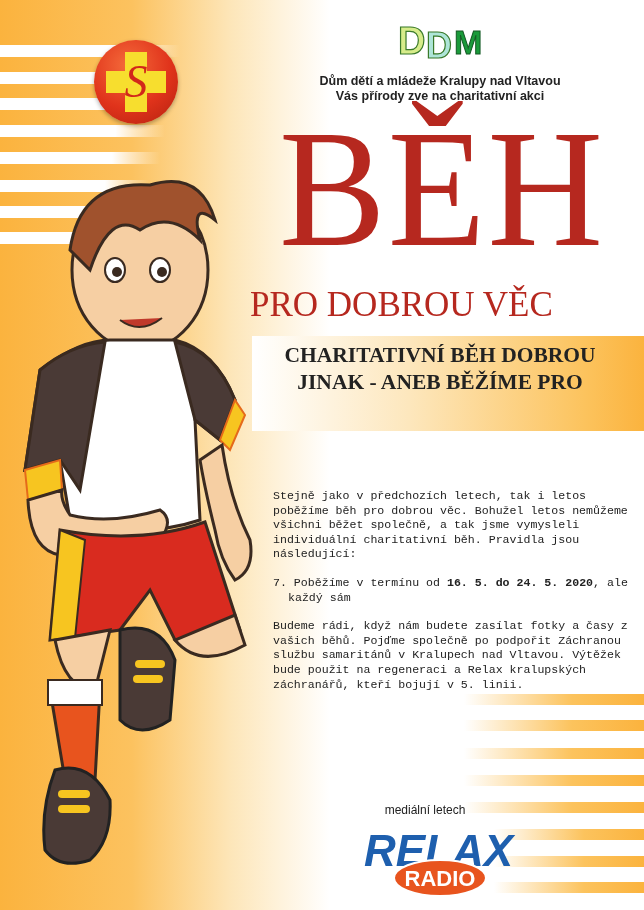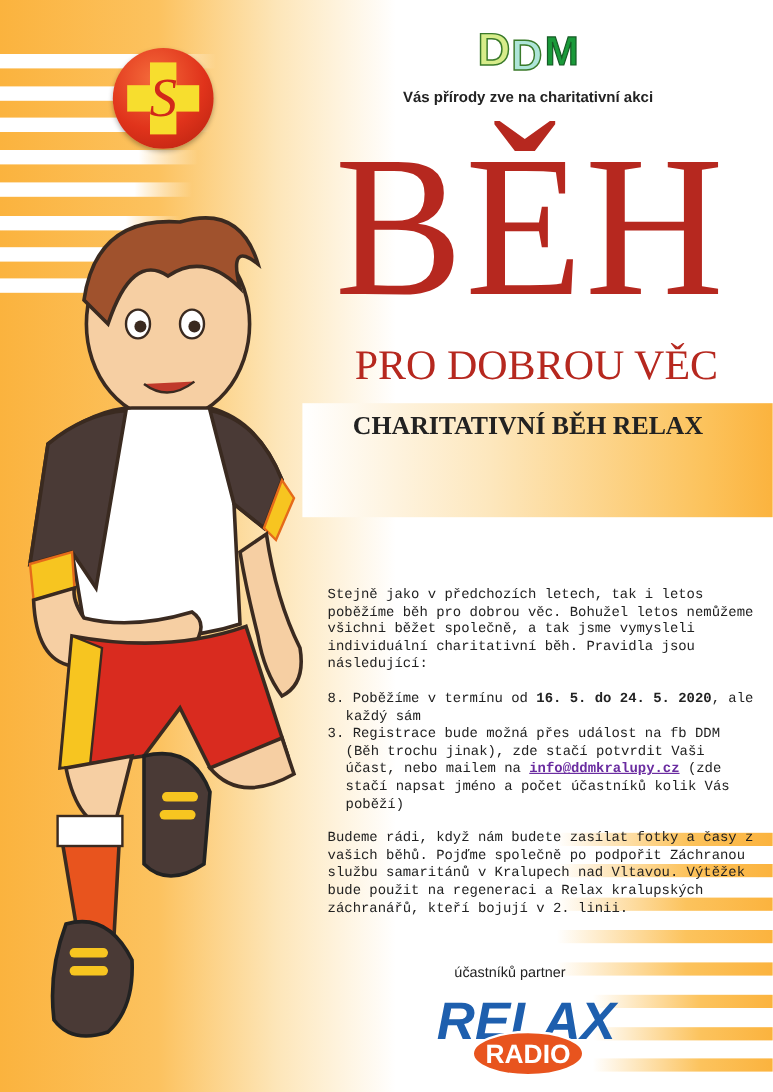--- a/index.html
+++ b/index.html
@@ -11,21 +11,21 @@
   .rstripe { position:absolute; right:0; height:11px; background: linear-gradient(to right, rgba(251,179,62,0) 0%, #fcc35d 60%, #fbb33e 100%); }
   .badge { position:absolute; left:94px; top:40px; width:84px; height:84px; border-radius:50%;
     background: radial-gradient(circle at 40% 30%, #f46a3a 0%, #e0331b 55%, #b3200f 100%);
     box-shadow: 0 2px 4px rgba(0,0,0,.3); }
   .badge .v { position:absolute; left:31px; top:12px; width:22px; height:60px; background:#f7de2e; }
   .badge .h { position:absolute; left:12px; top:31px; width:60px; height:22px; background:#f7de2e; }
   .badge .s { position:absolute; left:0; top:16px; width:84px; text-align:center; font-family:"Liberation Serif", serif; font-size:46px; color:#d2281a; font-style:italic; line-height:52px; }
   .ddm { position:absolute; left:396px; top:14px; width:100px; height:48px; }
   .org { position:absolute; left:290px; top:74px; width:300px; text-align:center; font-weight:bold; font-size:12.5px; color:#222; line-height:15px; }
   .title { position:absolute; left:240px; top:118px; width:404px; text-align:center; font-family:"Liberation Serif", serif; color:#b6281f; font-size:160px; line-height:140px; font-weight:normal; letter-spacing:2px; transform:scaleY(1.05); }
-  .subtitle { position:absolute; left:250px; top:285px; width:394px; text-align:center; font-family:"Liberation Serif", serif; color:#b6281f; font-size:35px; line-height:40px; }
+  .subtitle { position:absolute; left:250px; top:285px; width:394px; font-family:"Liberation Serif", serif; color:#b6281f; font-size:35px; line-height:40px; }
   .band { position:absolute; left:252px; top:336px; width:392px; height:95px;
     background: linear-gradient(to right, #ffffff 0%, #fde7bd 40%, #fcc35d 85%, #fbb33e 100%); }
   .band-text { position:absolute; left:252px; top:342px; width:376px; text-align:center; font-family:"Liberation Serif", serif; font-weight:bold; font-size:21.5px; line-height:27px; color:#222; }
   .body { position:absolute; left:273px; top:449px; width:360px; font-family:Liberation Mono, monospace; font-size:11.6px; line-height:14.6px; color:#222;margin-top:40px; }
   .body p { margin:0 0 14px 0; }
   .body ol { margin:0 0 14px 0; padding:0; list-style:none; }
   .body li { padding-left:15px; text-indent:-15px; margin:0; }
   .body a { color:#6a2ca0; font-weight:bold; text-decoration:underline; }
   .media { position:absolute; left:365px; top:803px; width:120px; text-align:center; font-size:12px; color:#222; }
   .relax { position:absolute; left:360px; top:820px; width:160px; height:80px; }
@@ -98,39 +98,40 @@
   <rect x="133" y="515" width="30" height="8" rx="4" fill="#f7c520"></rect>
 </svg>
 
 <svg class="ddm" viewBox="0 0 100 48">
   <text x="2" y="40" font-family="Liberation Sans, sans-serif" font-weight="bold" font-size="38" fill="#d7ec8a" stroke="#3a7a2a" stroke-width="1.2">D</text>
   <text x="30" y="44" font-family="Liberation Sans, sans-serif" font-weight="bold" font-size="36" fill="#aee5d8" stroke="#3a7a2a" stroke-width="1.2">D</text>
   <text x="58" y="40" font-family="Liberation Sans, sans-serif" font-weight="bold" font-size="34" fill="#1a9a3a" stroke="#155a25" stroke-width="1">M</text>
 </svg>
 
 <div class="org">
+  <div>Dům dětí a mládeže Kralupy nad Vltavou</div>
   <div>Vás přírody zve na charitativní akci</div>
 </div>
 
 <div class="title">BĚH</div>
 <div class="subtitle">PRO DOBROU VĚC</div>
 
 <div class="band"></div>
 <div class="band-text">
-  <div>CHARITATIVNÍ BĚH RELAX</div>
+  <div>CHARITATIVNÍ BĚH DOBROU</div>
+  <div>JINAK - ANEB BĚŽÍME PRO</div>
 </div>
 
 <div class="body">
   <p>Stejně jako v předchozích letech, tak i letos poběžíme běh pro dobrou věc. Bohužel letos nemůžeme všichni běžet společně, a tak jsme vymysleli individuální charitativní běh. Pravidla jsou následující:</p>
   <ol>
-    <li><span>8. Poběžíme v termínu od </span><b>16. 5. do 24. 5. 2020</b><span>, ale každý sám</span></li>
-    <li><span>3. Registrace bude možná přes událost na fb DDM (Běh trochu jinak), zde stačí potvrdit Vaši účast, nebo mailem na </span><a>info@ddmkralupy.cz</a><span>  (zde stačí napsat jméno a počet účastníků kolik Vás poběží)</span></li>
+    <li><span>7. Poběžíme v termínu od </span><b>16. 5. do 24. 5. 2020</b><span>, ale každý sám</span></li>
   </ol>
-  <p>Budeme rádi, když nám budete zasílat fotky a časy z vašich běhů. Pojďme společně po podpořit Záchranou službu samaritánů v Kralupech nad Vltavou. Výtěžek bude použit na regeneraci a Relax kralupských záchranářů, kteří bojují v 2. linii.</p>
+  <p>Budeme rádi, když nám budete zasílat fotky a časy z vašich běhů. Pojďme společně po podpořit Záchranou službu samaritánů v Kralupech nad Vltavou. Výtěžek bude použit na regeneraci a Relax kralupských záchranářů, kteří bojují v 5. linii.</p>
 </div>
 
-<div class="media">účastníků partner</div>
+<div class="media">mediální letech</div>
 
 <svg class="relax" viewBox="0 0 160 80">
   <text x="4" y="46" font-family="Liberation Sans, sans-serif" font-weight="bold" font-style="italic" font-size="44" fill="#1e5fae">RELAX</text>
   <ellipse cx="80" cy="58" rx="46" ry="18" fill="#e8541e" stroke="#fff" stroke-width="2"></ellipse>
   <text x="80" y="66" text-anchor="middle" font-family="Liberation Sans, sans-serif" font-weight="bold" font-size="22" fill="#fff">RADIO</text>
 </svg>
 
 </body></html>

